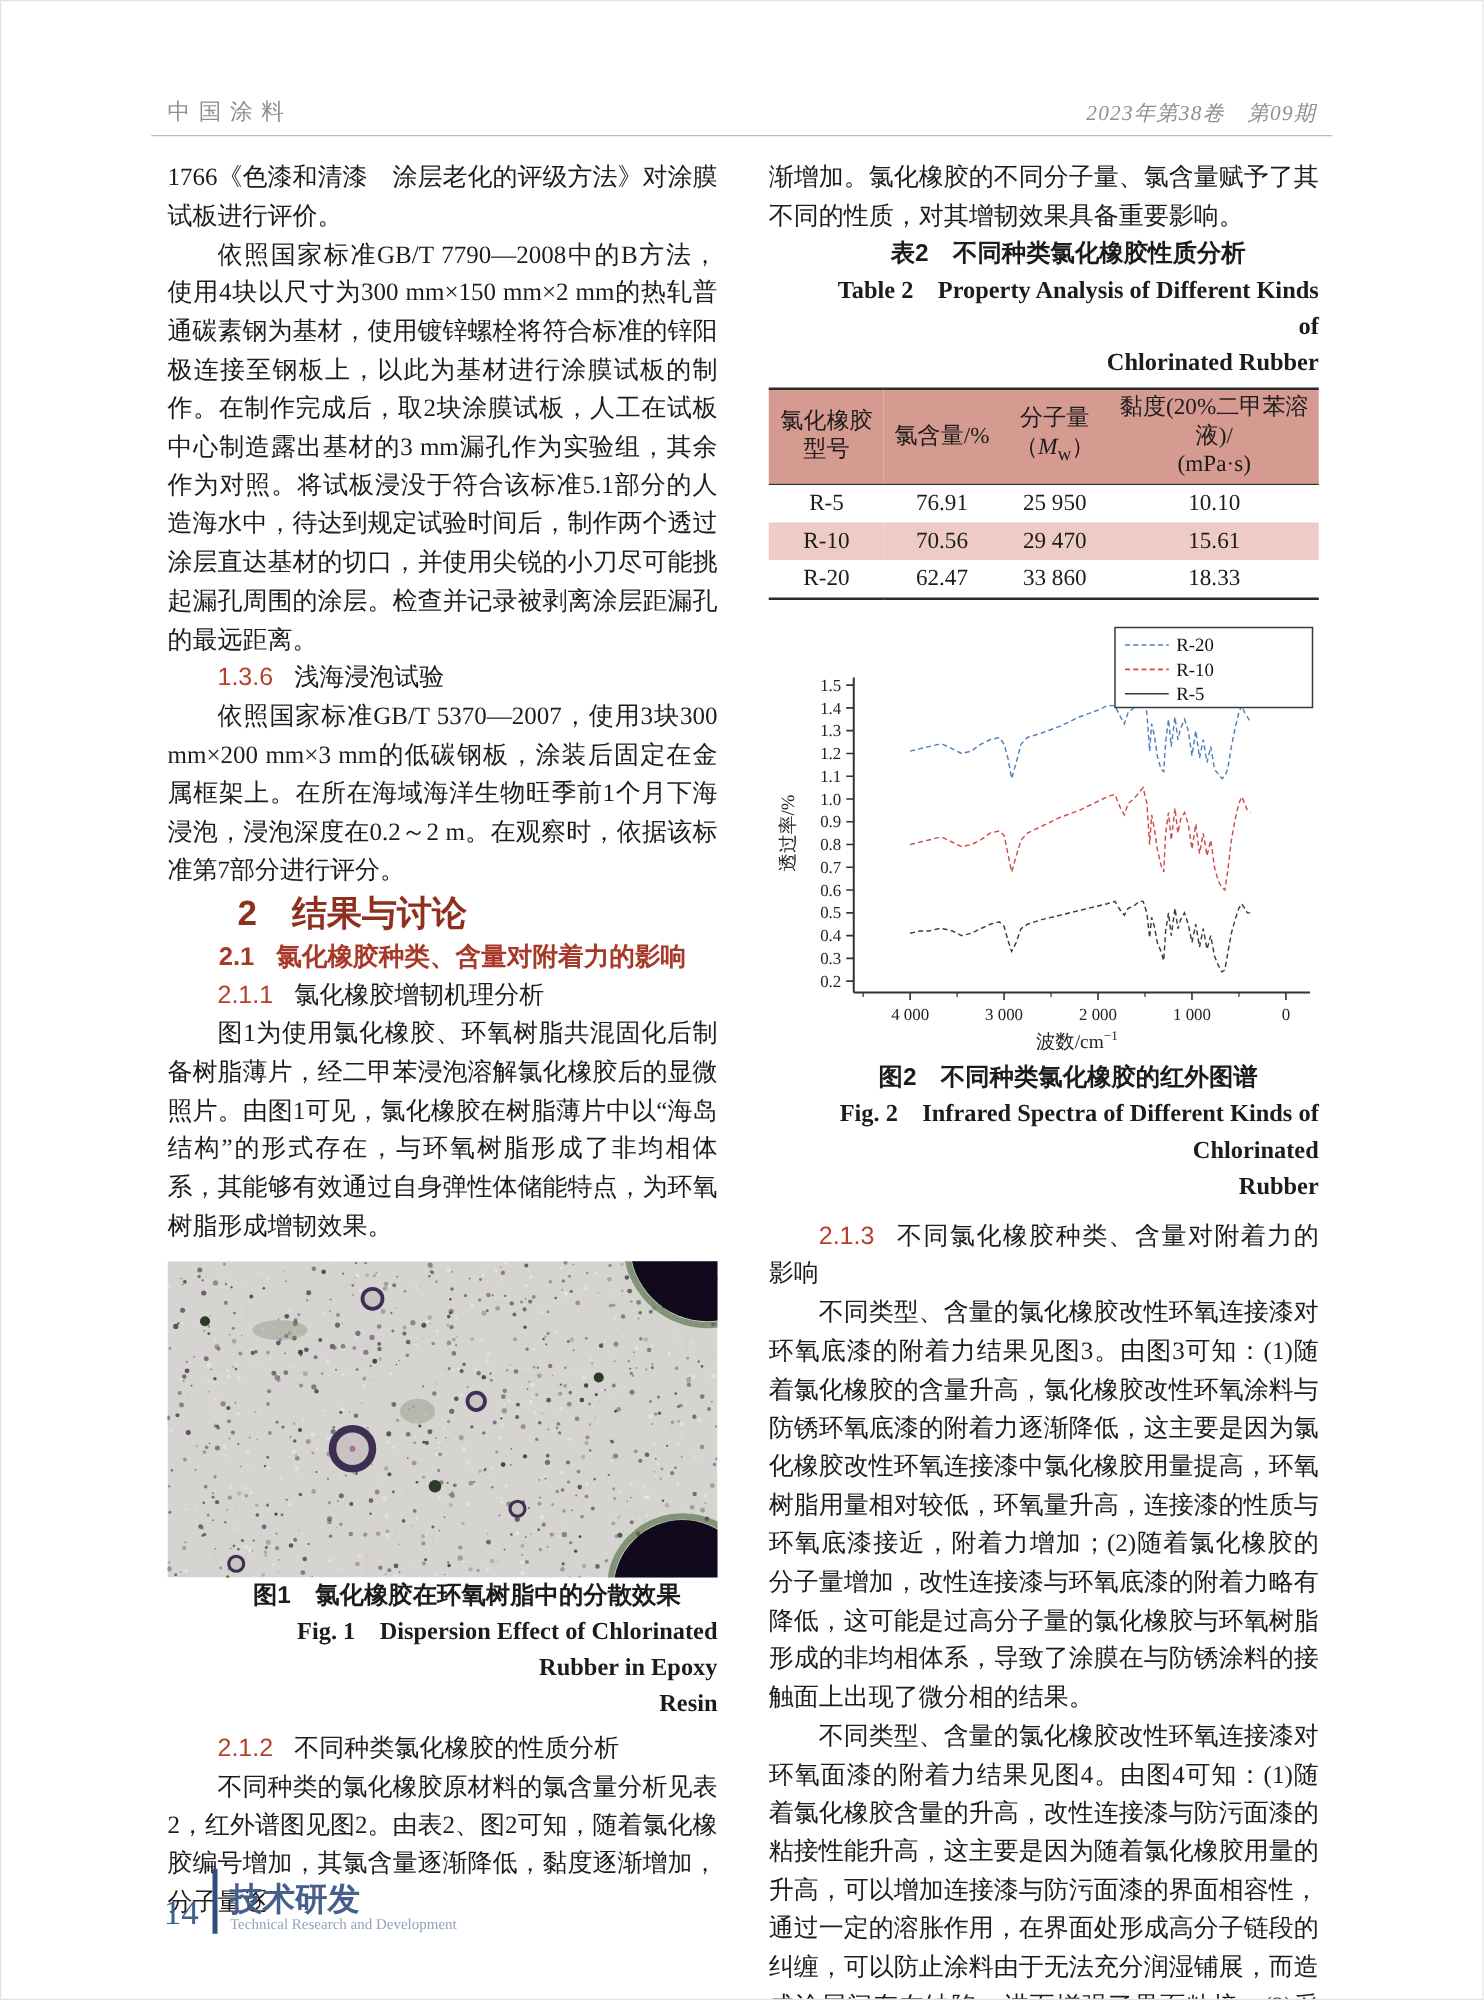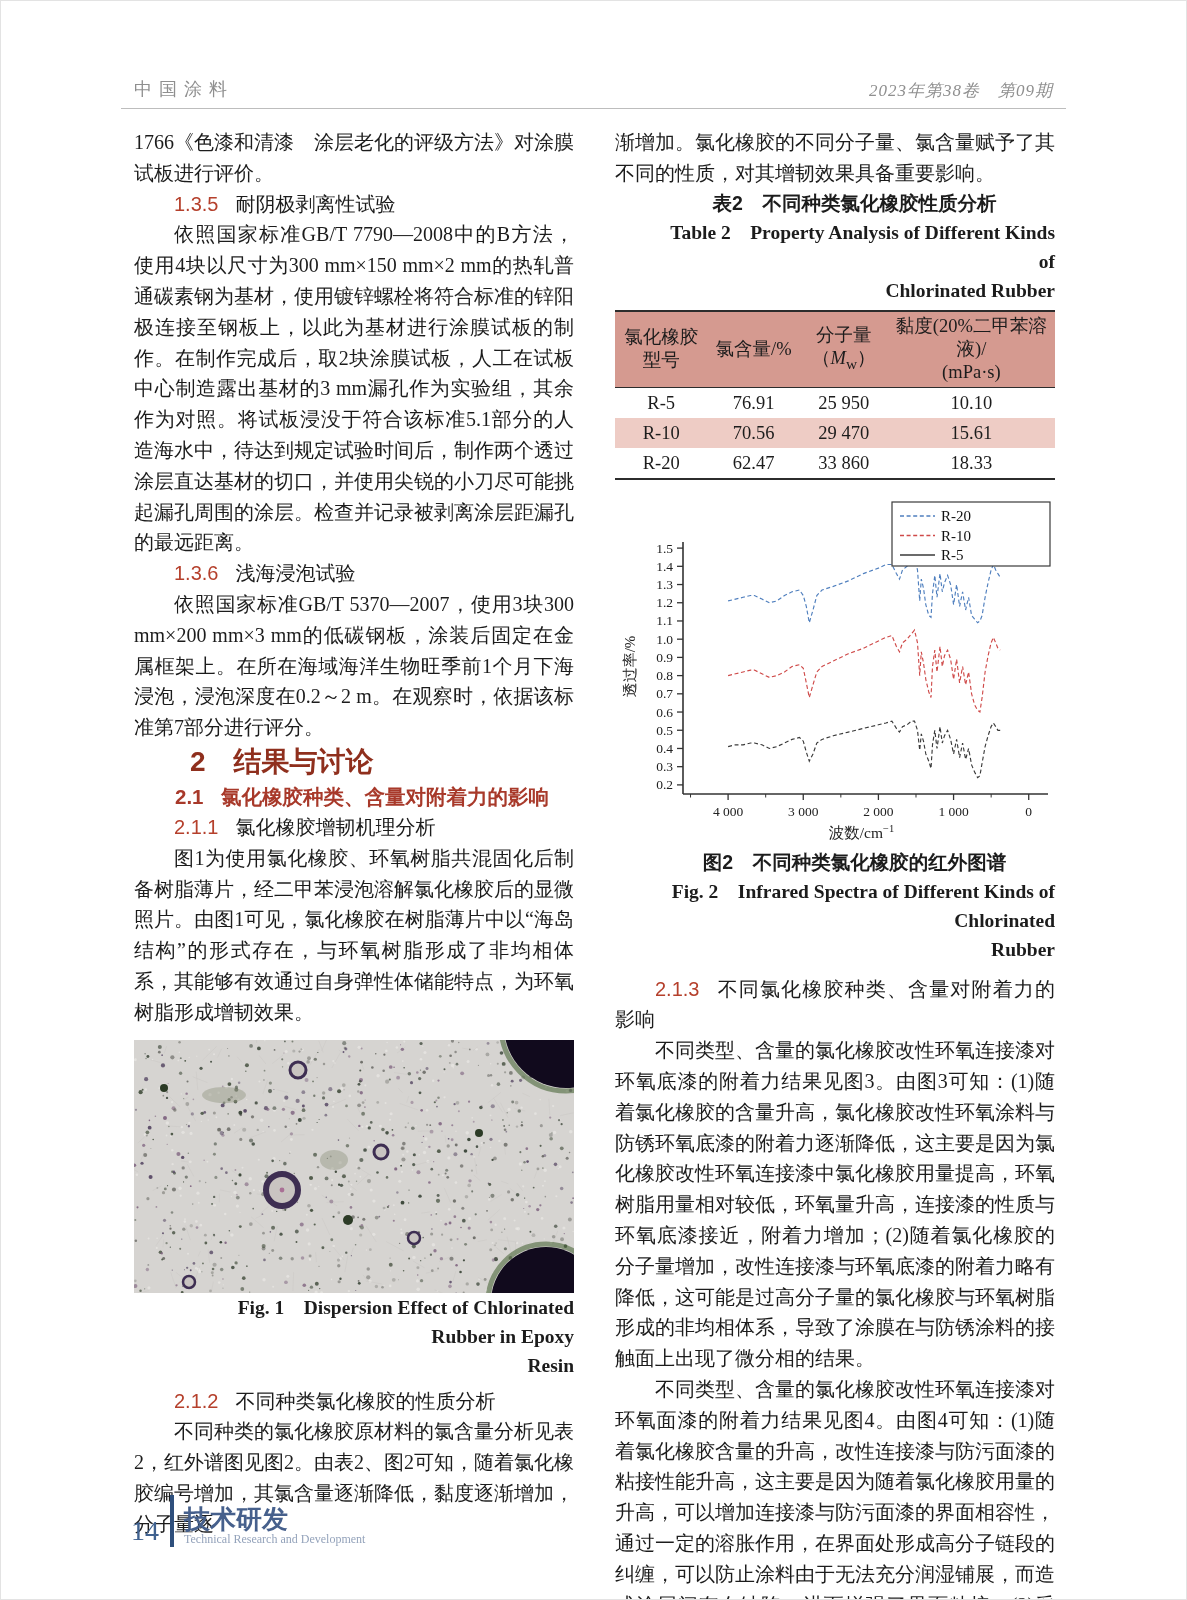--- a/index.html
+++ b/index.html
@@ -55,21 +55,20 @@
 <body>
 
 <div class="page">
 
   <div class="pg-header-left">中国涂料</div>
   <div class="pg-header-right">2023年第38卷　第09期</div>
   <div class="pg-rule"></div>
 
   <div class="col col-left">
     <p class="noindent">1766《色漆和清漆　涂层老化的评级方法》对涂膜试板进行评价。</p>
-    <p class="h-sub"><span class="hnum">1.3.5</span><span>耐阴极剥离性试验</span></p>
     <p>依照国家标准GB/T 7790—2008中的B方法，使用4块以尺寸为300 mm×150 mm×2 mm的热轧普通碳素钢为基材，使用镀锌螺栓将符合标准的锌阳极连接至钢板上，以此为基材进行涂膜试板的制作。在制作完成后，取2块涂膜试板，人工在试板中心制造露出基材的3 mm漏孔作为实验组，其余作为对照。将试板浸没于符合该标准5.1部分的人造海水中，待达到规定试验时间后，制作两个透过涂层直达基材的切口，并使用尖锐的小刀尽可能挑起漏孔周围的涂层。检查并记录被剥离涂层距漏孔的最远距离。</p>
     <p class="h-sub"><span class="hnum">1.3.6</span><span>浅海浸泡试验</span></p>
     <p>依照国家标准GB/T 5370—2007，使用3块300 mm×200 mm×3 mm的低碳钢板，涂装后固定在金属框架上。在所在海域海洋生物旺季前1个月下海浸泡，浸泡深度在0.2～2 m。在观察时，依据该标准第7部分进行评分。</p>
     <p class="h-big"><span class="hnum">2</span><span>结果与讨论</span></p>
     <p class="h-mid"><span class="hnum">2.1</span><span>氯化橡胶种类、含量对附着力的影响</span></p>
     <p class="h-sub"><span class="hnum">2.1.1</span><span>氯化橡胶增韧机理分析</span></p>
     <p>图1为使用氯化橡胶、环氧树脂共混固化后制备树脂薄片，经二甲苯浸泡溶解氯化橡胶后的显微照片。由图1可见，氯化橡胶在树脂薄片中以“海岛结构”的形式存在，与环氧树脂形成了非均相体系，其能够有效通过自身弹性体储能特点，为环氧树脂形成增韧效果。</p>
     <div class="micro-wrap">
       <svg id="micrograph" width="440" height="253">
           <rect x="0" y="0" width="440" height="253" fill="#d6d4d1"></rect>
@@ -1103,20 +1102,21 @@
           <circle cx="247" cy="112" r="7" fill="#c9c4c1" stroke="#3e2e52" stroke-width="3"></circle>
           <circle cx="280" cy="198" r="6" fill="#c9c4c1" stroke="#3e2e52" stroke-width="2.5"></circle>
           <circle cx="55" cy="242" r="6" fill="#c9c4c1" stroke="#3e2e52" stroke-width="2.5"></circle>
           <circle cx="214" cy="180" r="5" fill="#2c3b26"></circle>
           <circle cx="345" cy="93" r="4" fill="#2c3b26"></circle>
           <circle cx="30" cy="48" r="4" fill="#2c3b26"></circle>
           <ellipse cx="90" cy="55" rx="22" ry="8" fill="#8a8e79" fill-opacity="0.4"></ellipse>
           <ellipse cx="200" cy="120" rx="14" ry="10" fill="#8a8e79" fill-opacity="0.4"></ellipse>
         </svg>
     </div>
+    <p class="cap-cn">图1　氯化橡胶在环氧树脂中的分散效果</p>
     <p class="cap-en">Fig. 1　Dispersion Effect of Chlorinated Rubber in Epoxy</p>
     <p class="cap-en">Resin</p>
     <p class="h-sub" style="margin-top:6px"><span class="hnum">2.1.2</span><span>不同种类氯化橡胶的性质分析</span></p>
     <p>不同种类的氯化橡胶原材料的氯含量分析见表2，红外谱图见图2。由表2、图2可知，随着氯化橡胶编号增加，其氯含量逐渐降低，黏度逐渐增加，分子量逐</p>
   </div>
 
   <div class="col col-right">
     <p class="noindent">渐增加。氯化橡胶的不同分子量、氯含量赋予了其不同的性质，对其增韧效果具备重要影响。</p>
     <p class="tbl-caption-cn">表2　不同种类氯化橡胶性质分析</p>
     <p class="cap-en">Table 2　Property Analysis of Different Kinds of</p>

